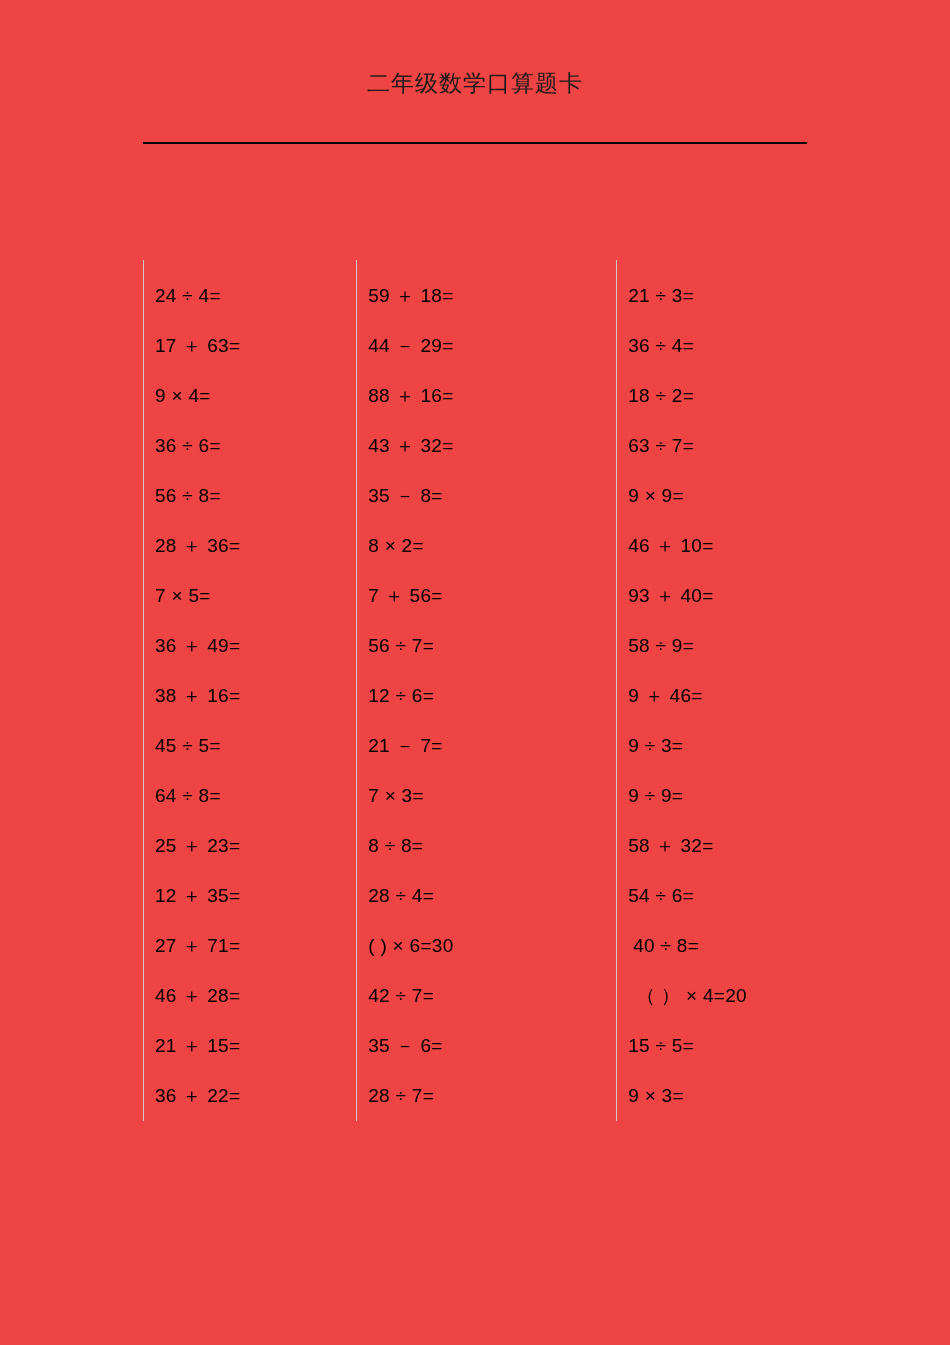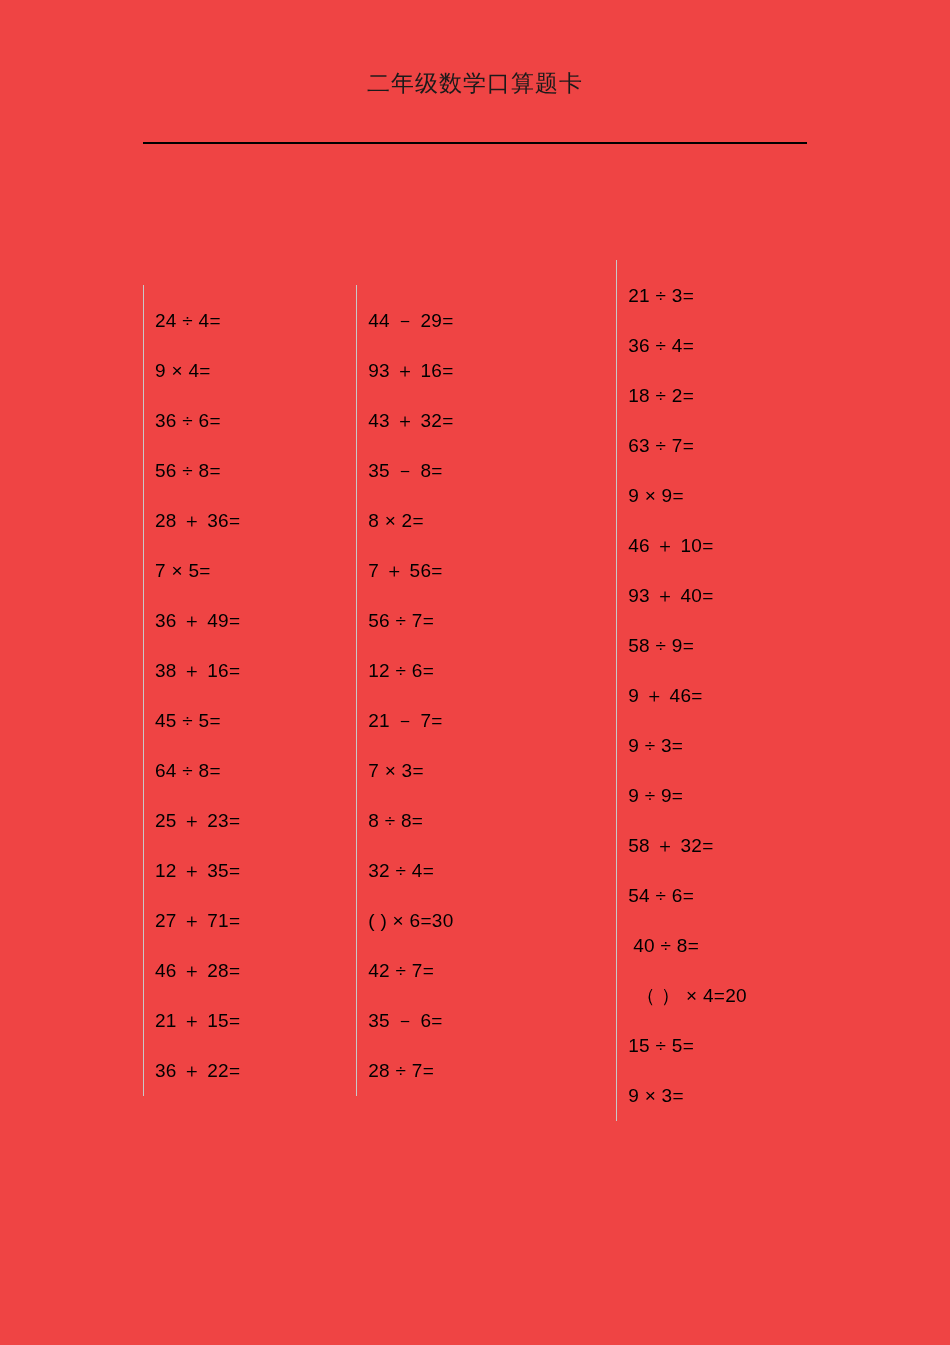--- a/index.html
+++ b/index.html
@@ -119,52 +119,54 @@
   <div class="doc-title">二年级数学口算题卡</div>
 
   <div class="worksheet">
 
     <div class="ws-top-rule"></div>
 
     <div class="ws-body">
 
       <div class="ws-col col-a">
         <div class="prob">24 ÷ 4=</div>
+        <div class="prob">17 ＋ 63=</div>
         <div class="prob">9 × 4=</div>
         <div class="prob">36 ÷ 6=</div>
         <div class="prob">56 ÷ 8=</div>
         <div class="prob">28 ＋ 36=</div>
         <div class="prob">7 × 5=</div>
         <div class="prob">36 ＋ 49=</div>
         <div class="prob">38 ＋ 16=</div>
         <div class="prob">45 ÷ 5=</div>
         <div class="prob">64 ÷ 8=</div>
         <div class="prob">25 ＋ 23=</div>
         <div class="prob">12 ＋ 35=</div>
         <div class="prob">27 ＋ 71=</div>
         <div class="prob">46 ＋ 28=</div>
         <div class="prob">21 ＋ 15=</div>
         <div class="prob">36 ＋ 22=</div>
       </div>
 
       <div class="ws-gap"></div>
 
       <div class="ws-col col-b">
+        <div class="prob">59 ＋ 18=</div>
         <div class="prob">44 － 29=</div>
-        <div class="prob">93 ＋ 16=</div>
+        <div class="prob">88 ＋ 16=</div>
         <div class="prob">43 ＋ 32=</div>
         <div class="prob">35 － 8=</div>
         <div class="prob">8 × 2=</div>
         <div class="prob">7 ＋ 56=</div>
         <div class="prob">56 ÷ 7=</div>
         <div class="prob">12 ÷ 6=</div>
         <div class="prob">21 － 7=</div>
         <div class="prob">7 × 3=</div>
         <div class="prob">8 ÷ 8=</div>
-        <div class="prob">32 ÷ 4=</div>
+        <div class="prob">28 ÷ 4=</div>
         <div class="prob">( ) × 6=30</div>
         <div class="prob">42 ÷ 7=</div>
         <div class="prob">35 － 6=</div>
         <div class="prob">28 ÷ 7=</div>
       </div>
 
       <div class="ws-gap"></div>
 
       <div class="ws-col col-c">
         <div class="prob">21 ÷ 3=</div>

